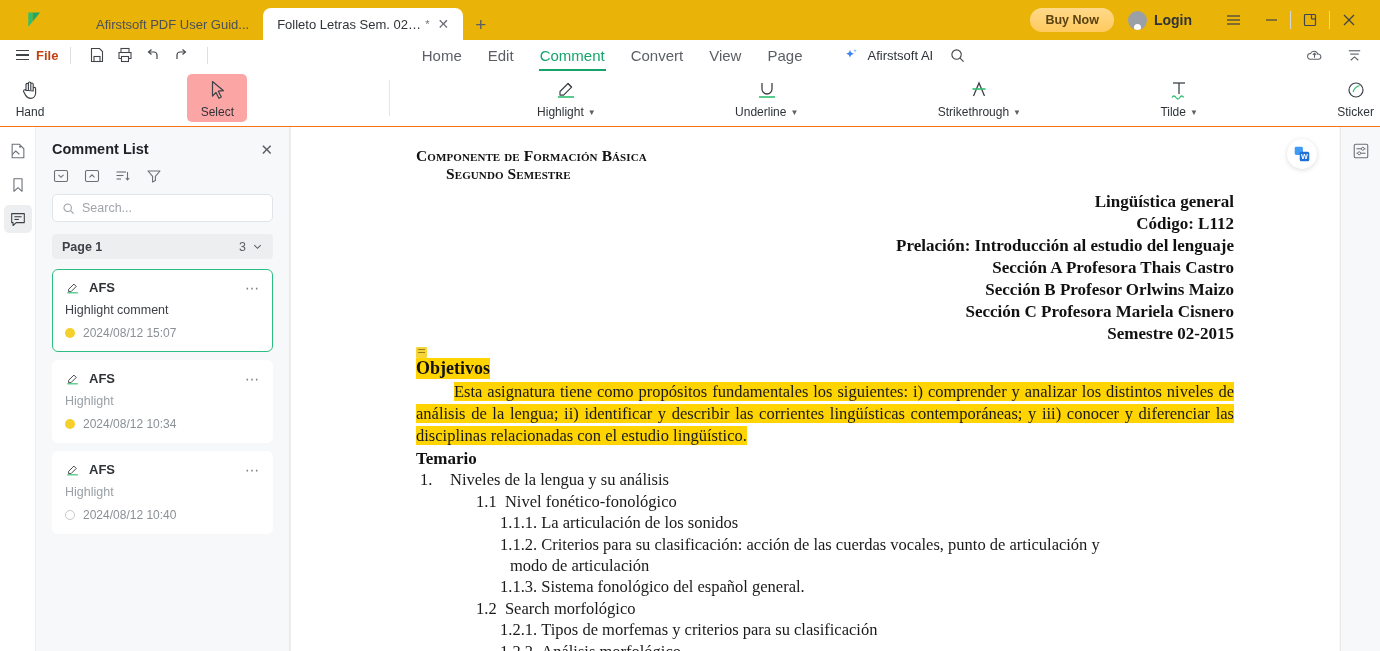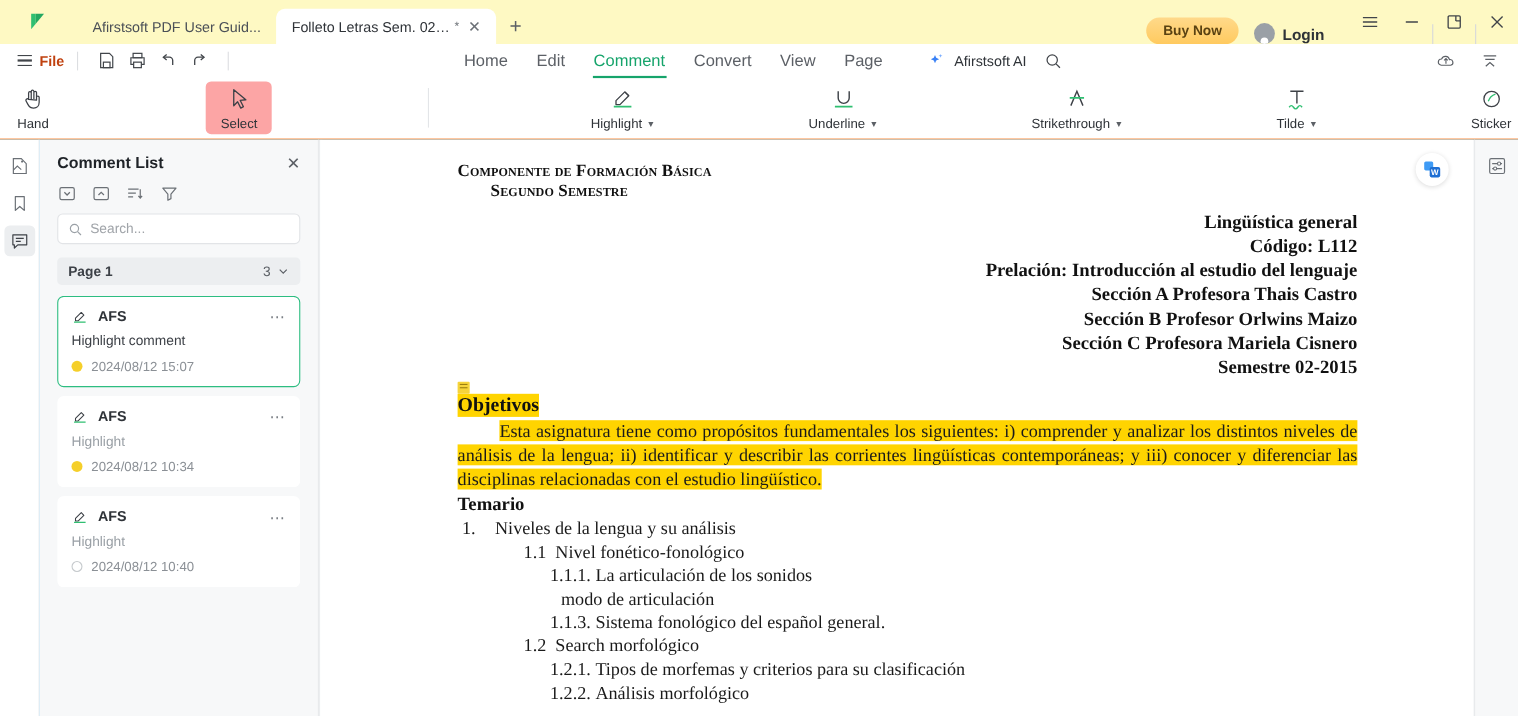--- a/index.html
+++ b/index.html
@@ -6,43 +6,43 @@
   html, body {
     width: 1380px; height: 651px;
     font-family: "Liberation Sans", sans-serif;
     background: #ffffff;
     overflow: hidden;
   }
   #app { position: relative; width: 1380px; height: 651px; display: flex; flex-direction: column; }
 
   
   .titlebar {
-    height: 40px; background: #fef9c3; display: flex; align-items: flex-end;
-    position: relative; flex: 0 0 40px;
+    height: 40px; background: #eab308; display: flex; align-items: flex-end;
+    position: relative; flex: 0 0 40px; gap: 12px;
   }
   .logo-wrap { width: 70px; display:flex; align-items:center; justify-content:center; height:40px; }
   .logo { width: 20px; height: 20px; }
   .tabs { display: flex; align-items: flex-end; height: 40px; }
   .tab {
     height: 32px; display: flex; align-items: center; gap: 8px;
     padding: 0 14px; font-size: 13px; color: #4b5057; border-radius: 8px 8px 0 0;
     max-width: 200px; white-space: nowrap; cursor: default;
   }
   .tab.inactive { background: transparent; }
   .tab.active { background: #ffffff; color: #2f3338; }
   .tab-label { overflow: hidden; text-overflow: ellipsis; }
   .tab-mod { font-size: 11px; color: #6b7076; margin-left: -4px; }
   .tab-close { font-size: 14px; color: #6b7076; line-height: 1; cursor: pointer; }
   .newtab {
     font-size: 19px; color: #5c6066; margin: 0 0 6px 12px; cursor: pointer;
     line-height: 1; font-weight: 300;
   }
   .tb-right {
-    position: absolute; right: 0; top: 0; height: 40px;
-    display: flex; align-items: flex-end; gap: 0;
+    position: absolute; right: 12px; top: 0; height: 40px;
+    display: flex; align-items: center; gap: 0;
   }
   .buy-now {
     background: linear-gradient(180deg,#ffd98a 0%, #ffca5f 100%);
     color: #5a4212; font-size: 12.5px; font-weight: 600;
     border-radius: 13px; padding: 5px 15px; cursor: pointer; margin-right: 14px;
   }
   .login { display: flex; align-items: center; gap: 7px; cursor: pointer; margin-right: 22px; }
   .avatar-c {
     width: 19px; height: 19px; border-radius: 50%; background: #9aa0a6;
     display:flex; align-items:flex-end; justify-content:center; overflow:hidden;
@@ -586,20 +586,23 @@
           <div class="toc">
             <div class="lvl1">
               <span class="num">1.</span><span>Niveles de la lengua y su análisis</span>
             </div>
             <div class="lvl2">
               <span>1.1</span>&nbsp;&nbsp;<span>Nivel fonético-fonológico</span>
             </div>
             <div class="lvl3">
               <span>1.1.1.</span>&nbsp;<span>La articulación de los sonidos</span>
             </div>
+            <div class="lvl3">
+              <span>1.1.2.</span>&nbsp;<span>Criterios para su clasificación: acción de las cuerdas vocales, punto de articulación y</span>
+            </div>
             <div class="lvl3cont">modo de articulación</div>
             <div class="lvl3">
               <span>1.1.3.</span>&nbsp;<span>Sistema fonológico del español general.</span>
             </div>
             <div class="lvl2">
               <span>1.2</span>&nbsp;&nbsp;<span>Search morfológico</span>
             </div>
             <div class="lvl3">
               <span>1.2.1.</span>&nbsp;<span>Tipos de morfemas y criterios para su clasificación</span>
             </div>

